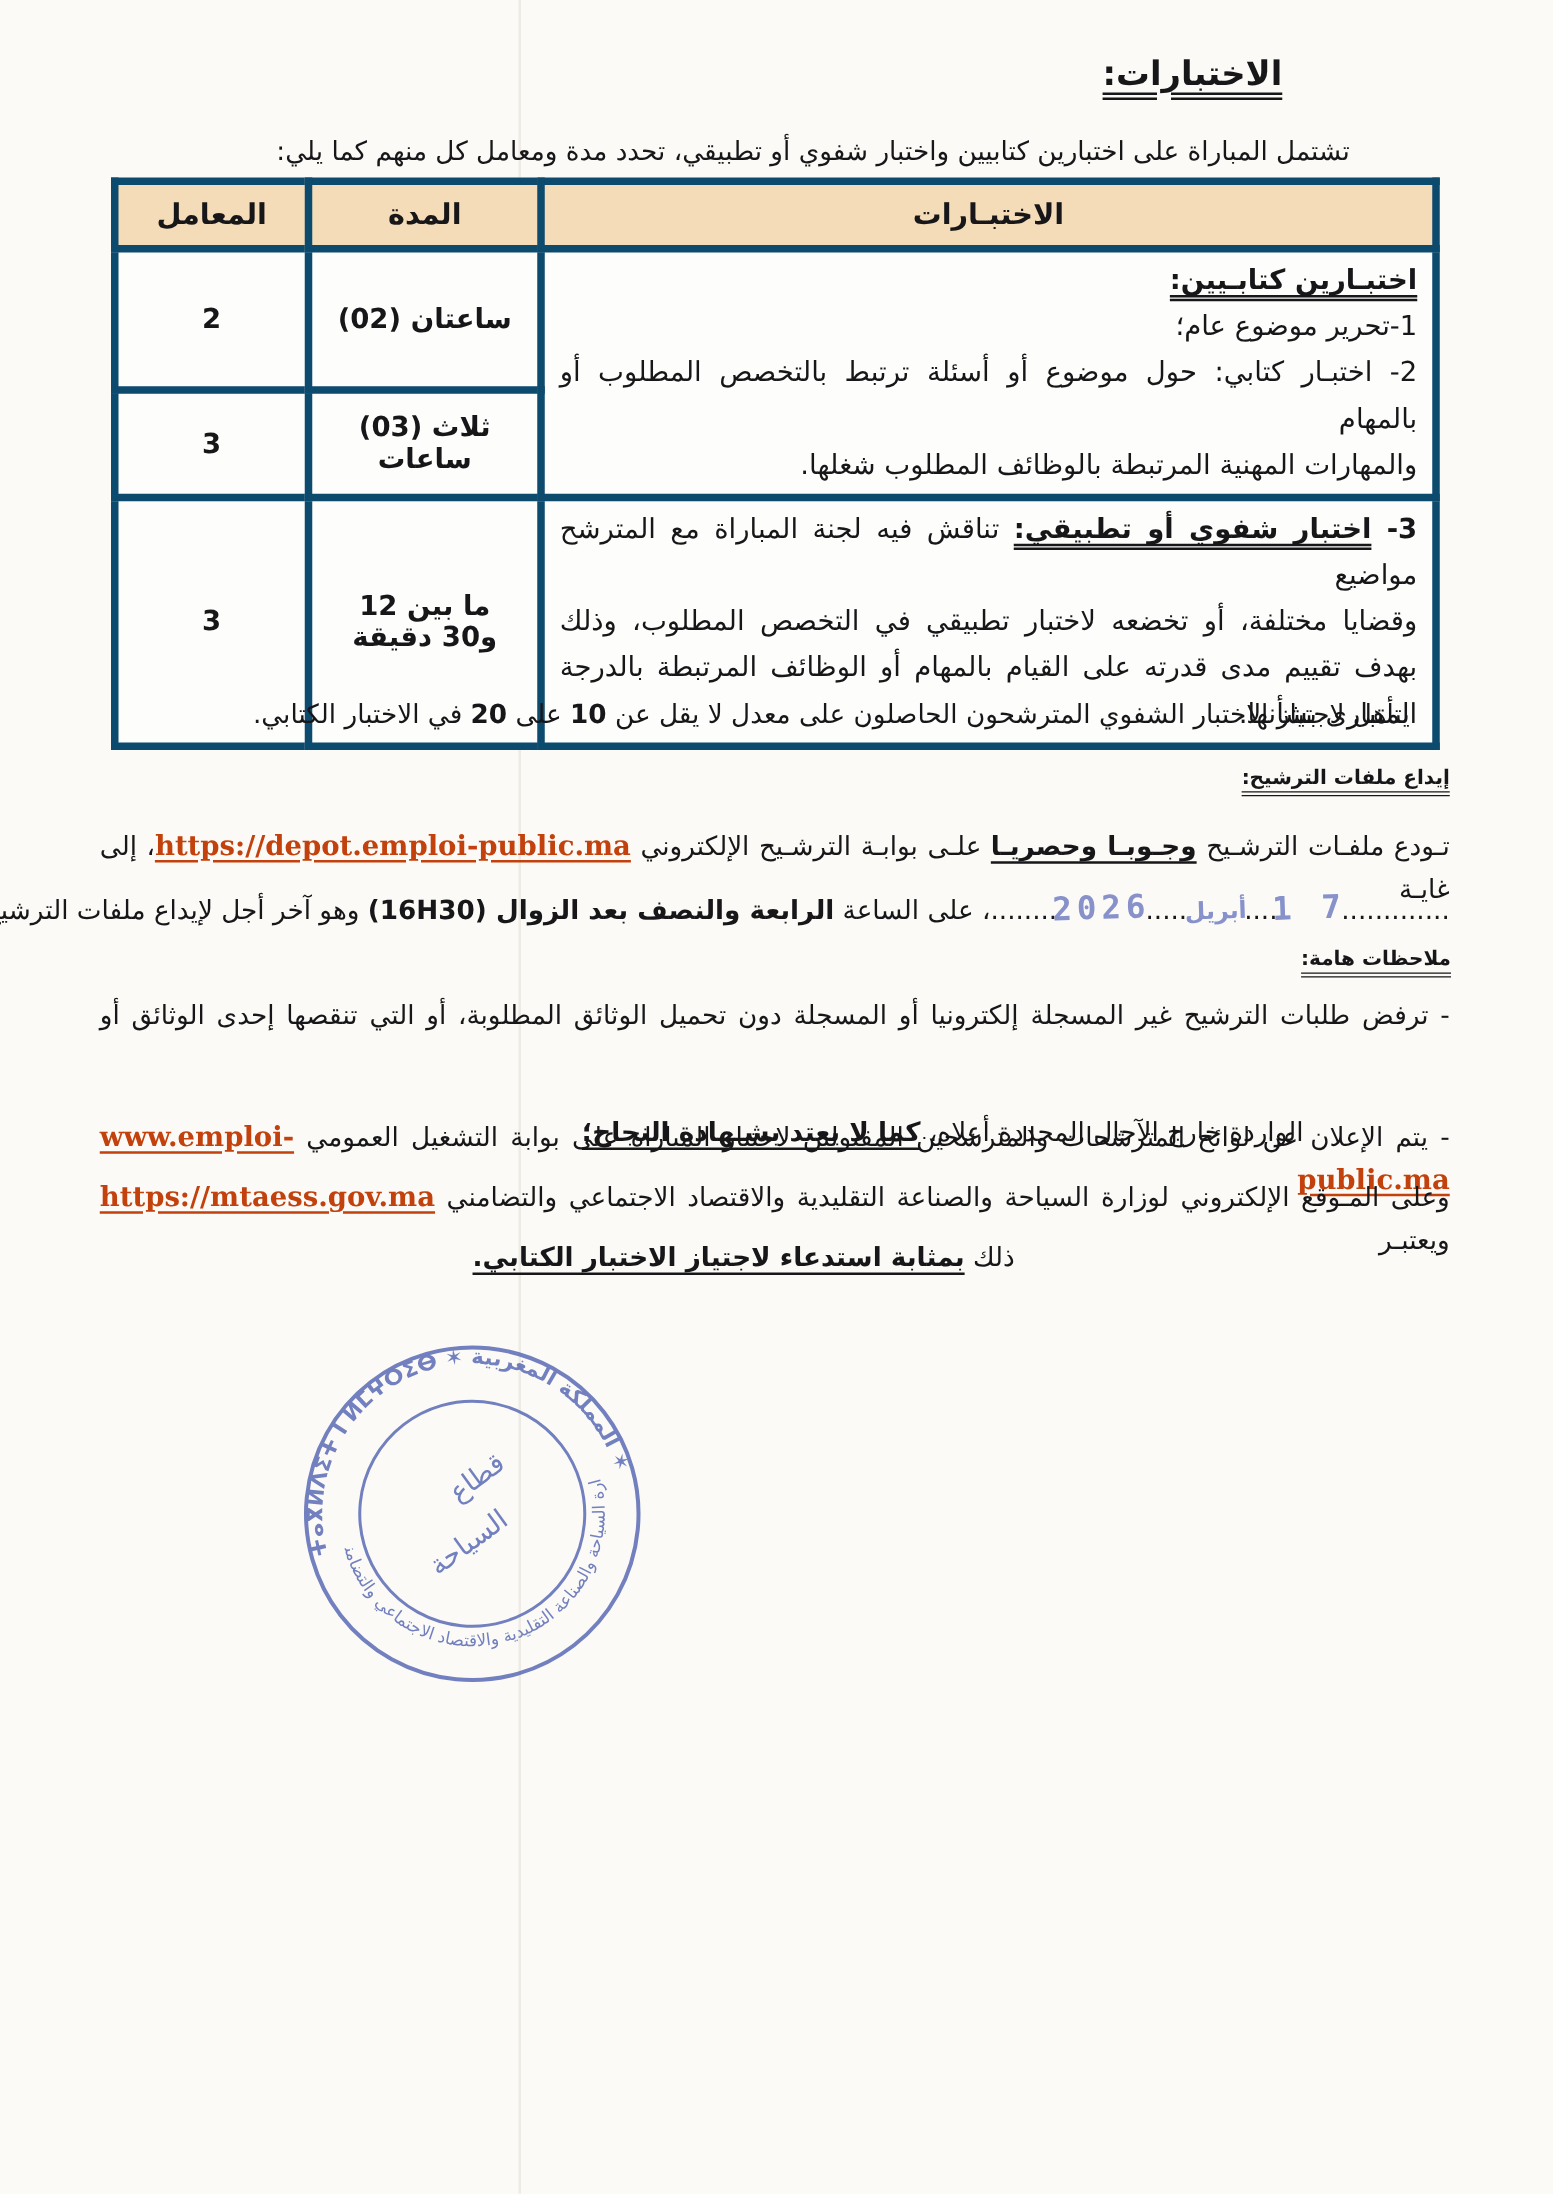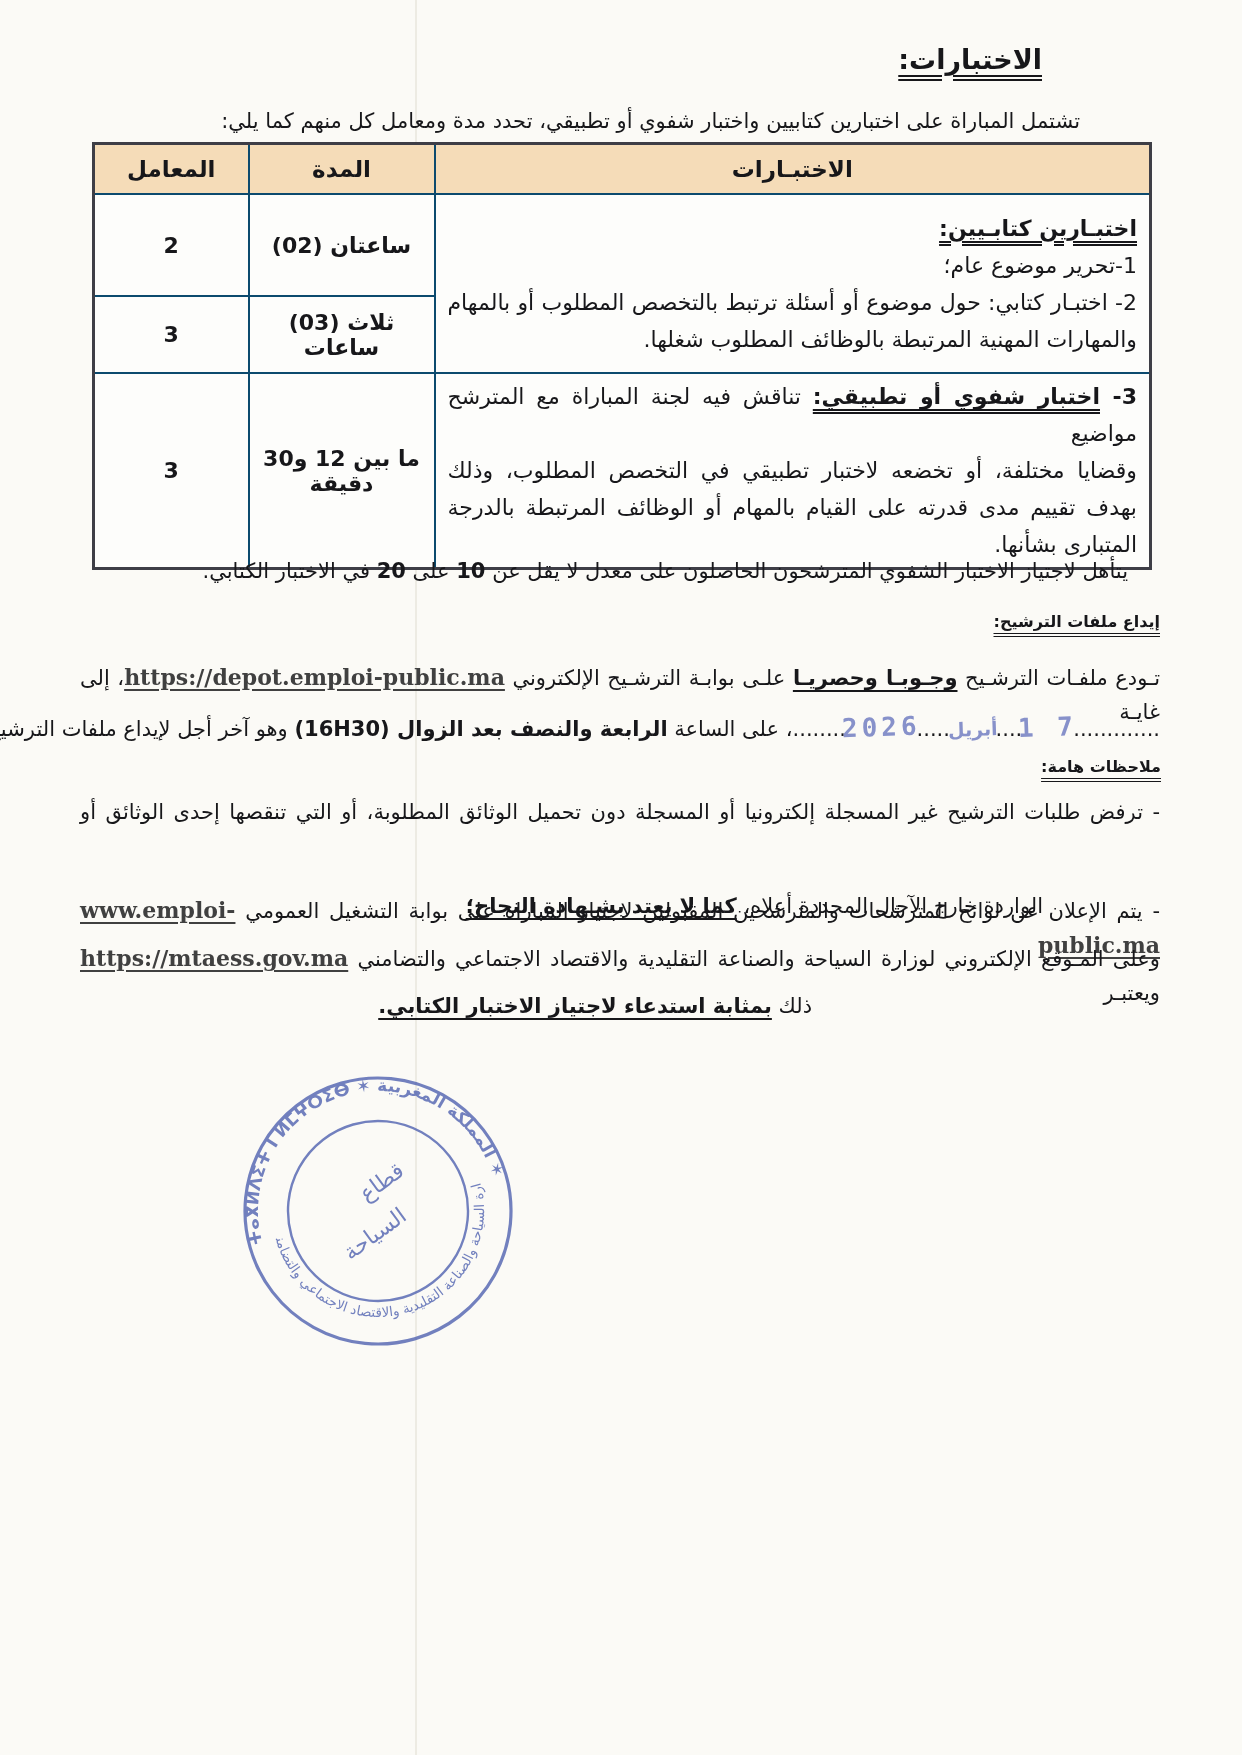--- a/index.html
+++ b/index.html
@@ -19,32 +19,32 @@
   .u2{text-decoration:underline double;text-underline-offset:5px;}
   .doc-title{
     font-size:27px;font-weight:bold;
     text-decoration:underline double;text-underline-offset:6px;
   }
   .sec-head{
     font-size:16px;font-weight:bold;
     text-decoration:underline double;text-underline-offset:6px;
   }
   .url{
-    color:#404040;font-weight:bold;text-decoration:underline;
+    color:#c2410c;font-weight:bold;text-decoration:underline;
     text-underline-offset:4px;direction:ltr;unicode-bidi:isolate;
     font-family:"DejaVu Serif","Liberation Serif",serif;
     font-size:22px;
   }
   
   table.exams{
     border-collapse:collapse;table-layout:fixed;
     width:1057px;background:#fdfdfb;
   }
   table.exams td,table.exams th{
-    border:2px solid #0c4a6e;
+    border:6px solid #0c4a6e;
     padding:4px 12px;vertical-align:middle;
     font-size:22px;
   }
   table.exams{border:3px solid #3e3e46;}
   table.exams th{
     background:#f5dcb8;height:40px;font-size:23px;font-weight:bold;
   }
   td.tests{vertical-align:middle;}
   td.mid{text-align:center;font-weight:bold;}
   .cellline{line-height:37px;}
@@ -68,21 +68,21 @@
   .crease{
     position:absolute;left:415px;top:0;width:2px;height:1755px;
     background:rgba(185,180,158,0.22);
   }
 </style>
 </head>
 <body>
 
 <div class="crease"></div>
 
-<div class="abs doc-title" style="top:44px;right:200px;">الاختبارات:</div>
+<div class="abs doc-title" style="top:44px;right:216px;">الاختبارات:</div>
 
 <div class="abs line" style="top:104px;right:162px;">تشتمل المباراة على اختبارين كتابيين واختبار شفوي أو تطبيقي، تحدد مدة ومعامل كل منهم كما يلي:</div>
 
 <table class="exams abs" style="top:142px;right:90px;">
   <colgroup>
     <col style="width:716px">
       <col style="width:186px">
       <col style="width:155px">
   </colgroup>
   <tbody>

